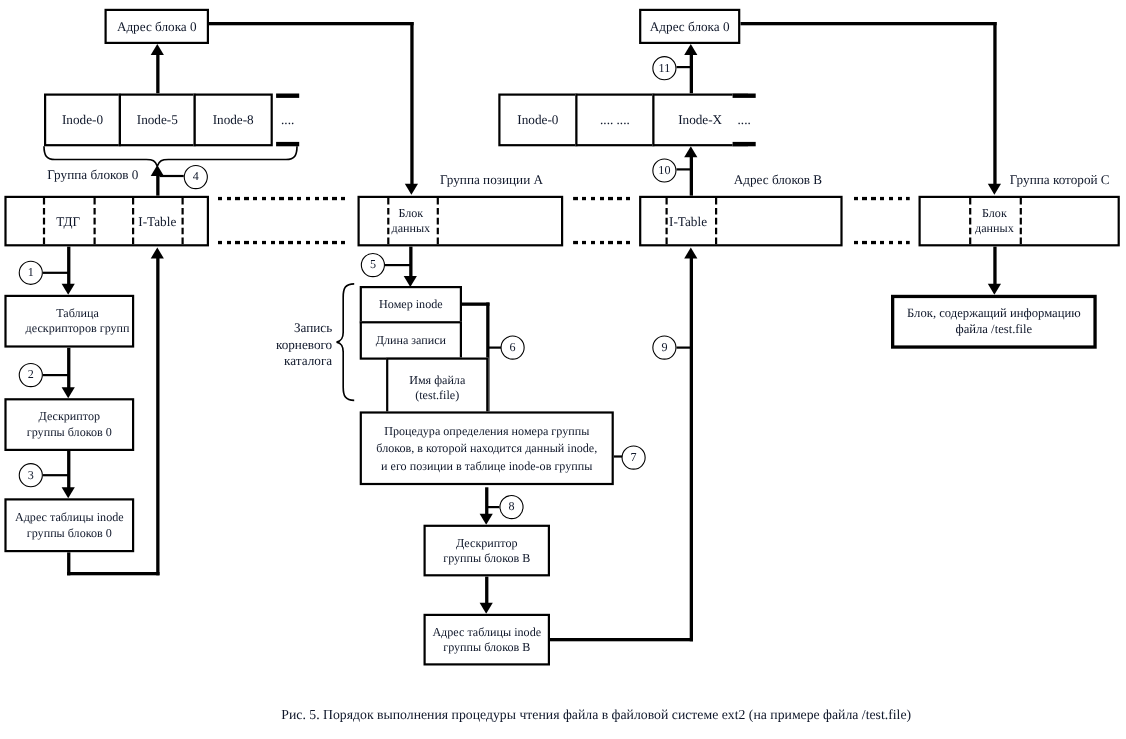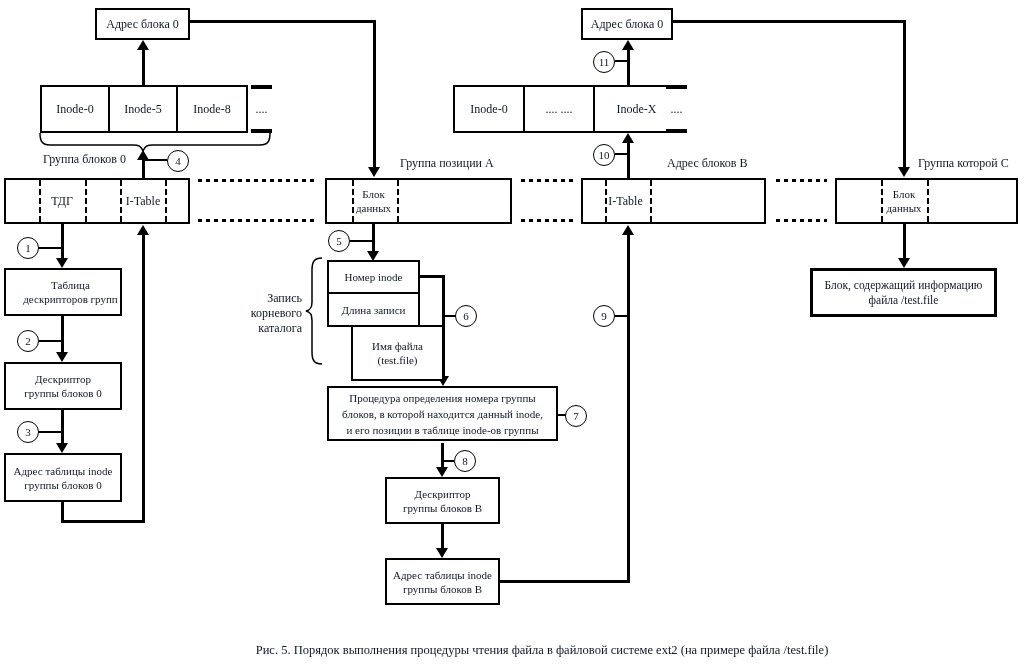--- a/index.html
+++ b/index.html
@@ -161,21 +161,21 @@
   <div class="box" style="left:327px;top:325px;width:93px;height:56px;margin-left:24px;">Имя файла
 (test.file)</div>
 
   <svg style="position:absolute;left:304px;top:256px;" width="22" height="112">
     <path d="M18,2 C10,2 8,6 8,14 L8,46 C8,52 6,54 2,55 C6,56 8,58 8,64 L8,96 C8,104 10,108 18,108" fill="none" stroke="#000" stroke-width="1.5"></path>
   </svg>
   <div class="lbl" style="left:236px;top:291px;width:66px;text-align:right;line-height:15px;">Запись
 корневого
 каталога</div>
 
-  <div class="box" style="left:327px;top:386px;width:231px;height:55px;line-height:16px;">Процедура определения номера группы
+  <div class="box" style="left:327px;top:374px;width:231px;height:67px;line-height:16px;">Процедура определения номера группы
 блоков, в которой находится данный inode,
 и его позиции в таблице inode-ов группы</div>
   <div class="box" style="left:385px;top:477px;width:115px;height:47px;">Дескриптор
 группы блоков В</div>
   <div class="box" style="left:385px;top:558px;width:115px;height:47px;">Адрес таблицы inode
 группы блоков В</div>
 
   <div class="box" style="left:810px;top:268px;width:187px;height:49px;border-width:3px;font-size:11.5px;line-height:15px;">Блок, содержащий информацию
 файла /test.file</div>
 

